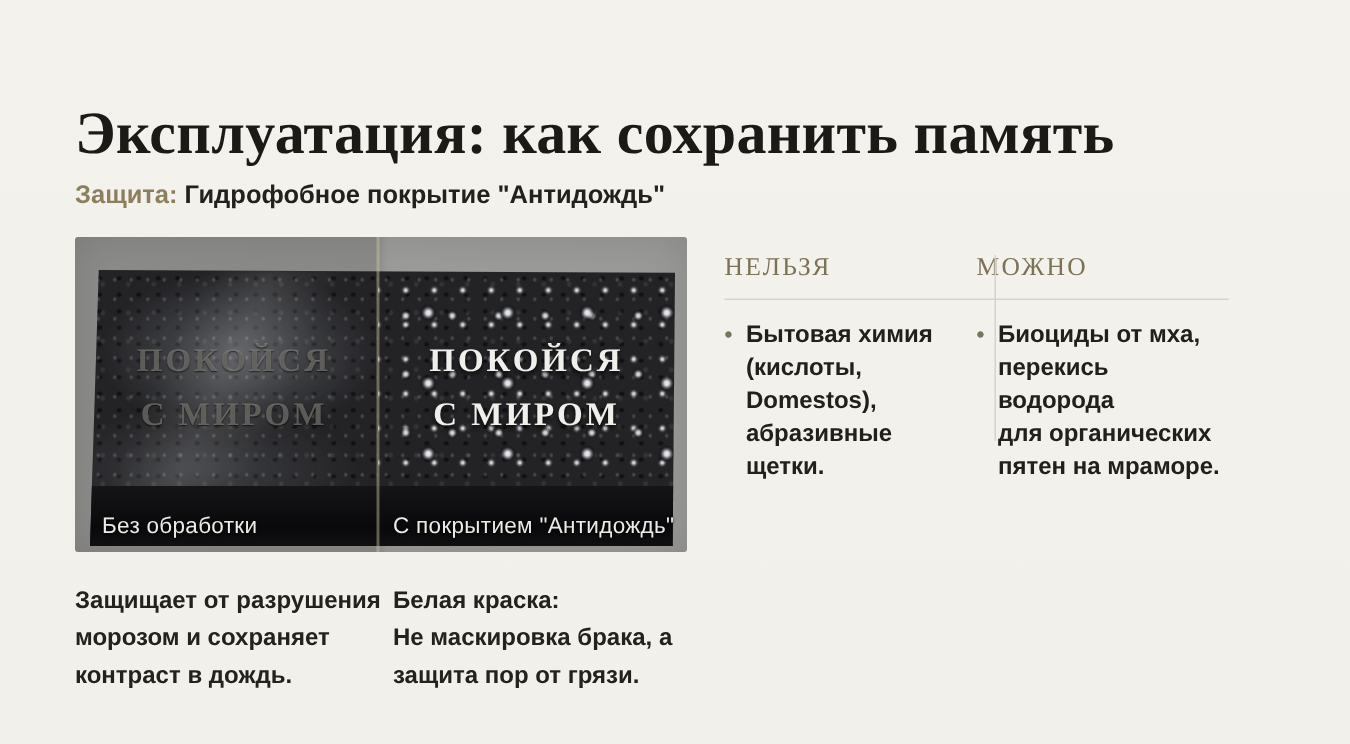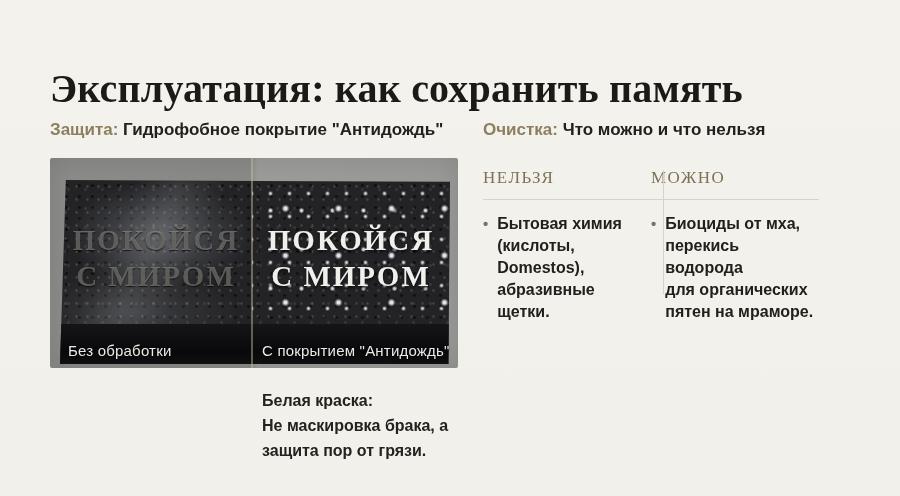--- a/index.html
+++ b/index.html
@@ -65,21 +65,21 @@
       radial-gradient(circle, rgba(235,237,242,0.95) 0 1.4px, rgba(160,162,168,0.50) 3px, rgba(20,20,24,0.55) 4.4px, transparent 6px),
       radial-gradient(circle, rgba(230,232,238,0.90) 0 1px, rgba(150,152,158,0.45) 2.2px, rgba(20,20,24,0.45) 3.2px, transparent 4.4px),
       radial-gradient(circle, rgba(240,242,246,0.85) 0 0.8px, rgba(170,172,178,0.4) 1.8px, transparent 3px);
     background-size:53px 47px,31px 39px,19px 23px;
     background-position:7px 5px,3px 11px,9px 2px;
   }
   .engraving{
     position:absolute;left:0;right:0;top:42px;
     text-align:center;white-space:pre-line;
     font-family:"Liberation Serif",serif;font-weight:700;
-    font-size:29px;line-height:36px;letter-spacing:2px;
+    font-size:22px;line-height:36px;letter-spacing:2px;
   }
   .engraving-wet{color:rgba(155,153,146,0.55);text-shadow:0 1px 1px rgba(0,0,0,0.65);}
   .engraving-dry{color:#f0efeb;text-shadow:0 2px 3px rgba(0,0,0,0.75);}
   .stone-front{
     position:absolute;left:0;right:0;bottom:0;height:40px;
     background:linear-gradient(180deg,#151517 0%,#09090b 70%,#101012 100%);
   }
   .photo-divider{
     position:absolute;top:0;bottom:0;left:201px;width:2px;
     background:rgba(205,192,158,0.45);
@@ -125,24 +125,20 @@
 
 <div class="slide">
 
   <h1 class="title">Эксплуатация: как сохранить память</h1>
 
   <div class="subhead subhead-left">
     <span class="lbl">Защита:</span>
     <span class="txt">Гидрофобное покрытие "Антидождь"</span>
   </div>
 
-  <div class="subhead subhead-right">
-    <span class="lbl">Очистка:</span>
-    <span class="txt">Что можно и что нельзя</span>
-  </div>
 
   <div class="photo">
     <div class="stone">
       <div class="half half-left">
         <div class="granite"></div>
         <div class="smear"></div>
         <div class="engraving engraving-wet">ПОКОЙСЯ
 С МИРОМ</div>
         <div class="stone-front"></div>
       </div>
@@ -152,20 +148,23 @@
         <div class="engraving engraving-dry">ПОКОЙСЯ
 С МИРОМ</div>
         <div class="stone-front"></div>
       </div>
     </div>
     <div class="photo-divider"></div>
     <div class="caption caption-left">Без обработки</div>
     <div class="caption caption-right">С покрытием "Антидождь"</div>
   </div>
 
+  <div class="note note-1">Защищает от разрушения
+морозом и сохраняет
+контраст в дождь.</div>
   <div class="note note-2">Белая краска:
 Не маскировка брака, а
 защита пор от грязи.</div>
 
   <div class="rules">
     <div class="rules-grid">
       <div class="rule-col">
         <div class="rule-header">НЕЛЬЗЯ</div>
         <ul class="rule-list">
           <li class="rule-item">

